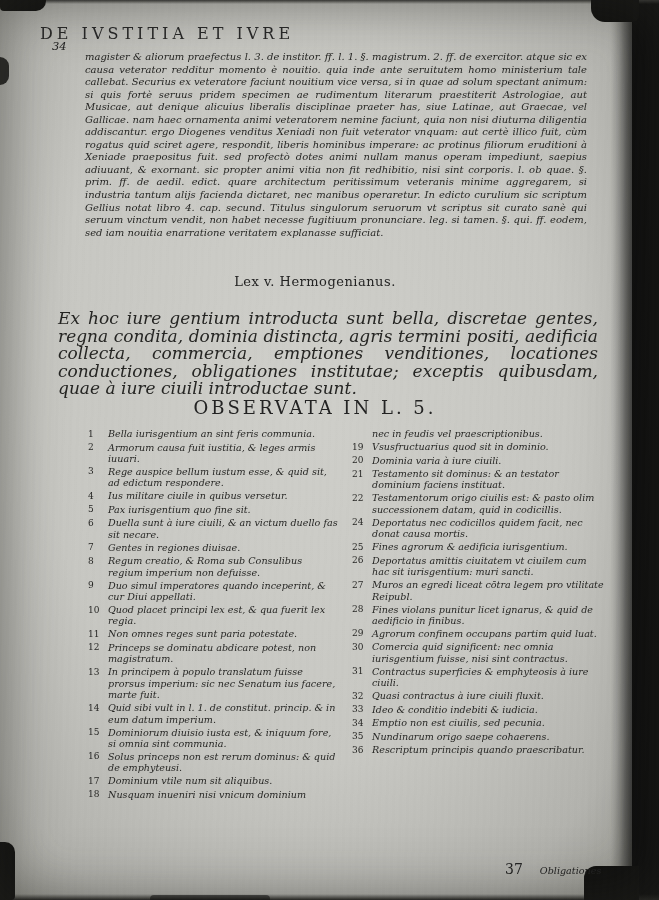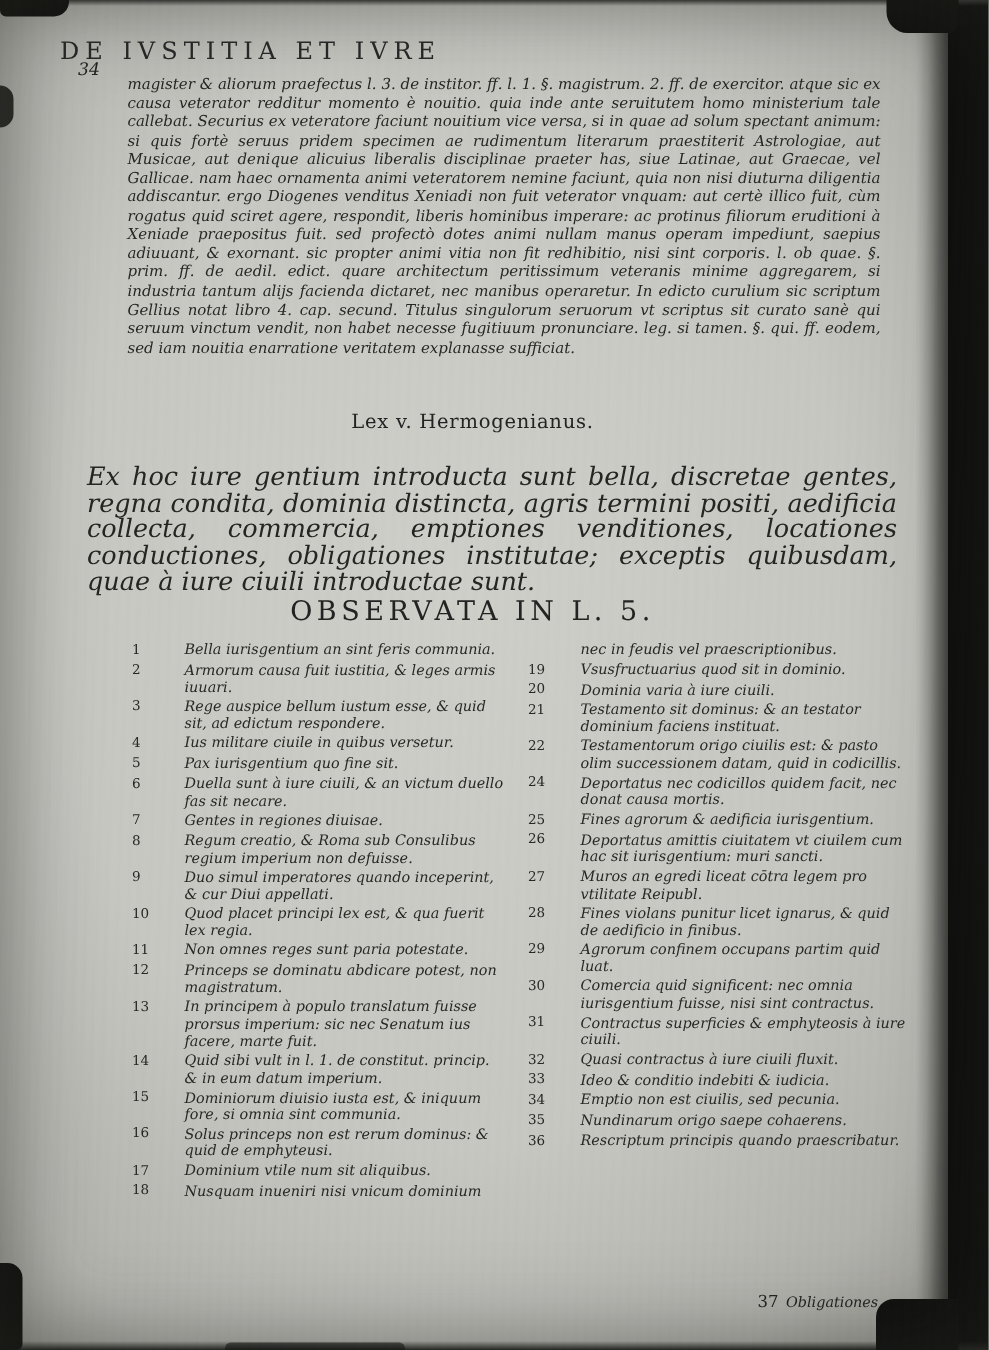--- a/index.html
+++ b/index.html
@@ -45,23 +45,23 @@
   }
   .observata-heading {
     position:absolute; top:397px; left:0; width:630px; text-align:center;
     font-size:18px; letter-spacing:3px;
   }
   .obs-col { position:absolute; top:428px; font-size:9.6px; line-height:11.4px; font-style:italic; color:#252523; }
   .obs-col-left  { left:88px;  width:250px; }
   .obs-col-right { left:352px; width:252px; }
   .obs-item { display:flex; margin-bottom:1.6px; }
   .obs-num { flex:0 0 20px; font-style:normal; font-size:9px; text-align:left; padding-top:.5px; }
-  .obs-text { flex:1;margin-left:15px; }
+  .obs-text { flex:1; }
   .catchword { position:absolute; top:861px; left:505px; font-size:9.6px; font-style:italic; }
-  .catchword .num { font-style:normal; font-size:11px; margin-right:5px; }
+  .catchword .num { font-style:normal; font-size:14px; margin-right:17px; }
 
   
   .grain { position:absolute; inset:0; pointer-events:none; opacity:.25;
     background: repeating-linear-gradient(92deg, rgba(120,120,110,.06) 0 3px, rgba(205,205,198,.05) 3px 7px); }
 </style>
 </head>
 <body>
 
 <div class="scan">
 

